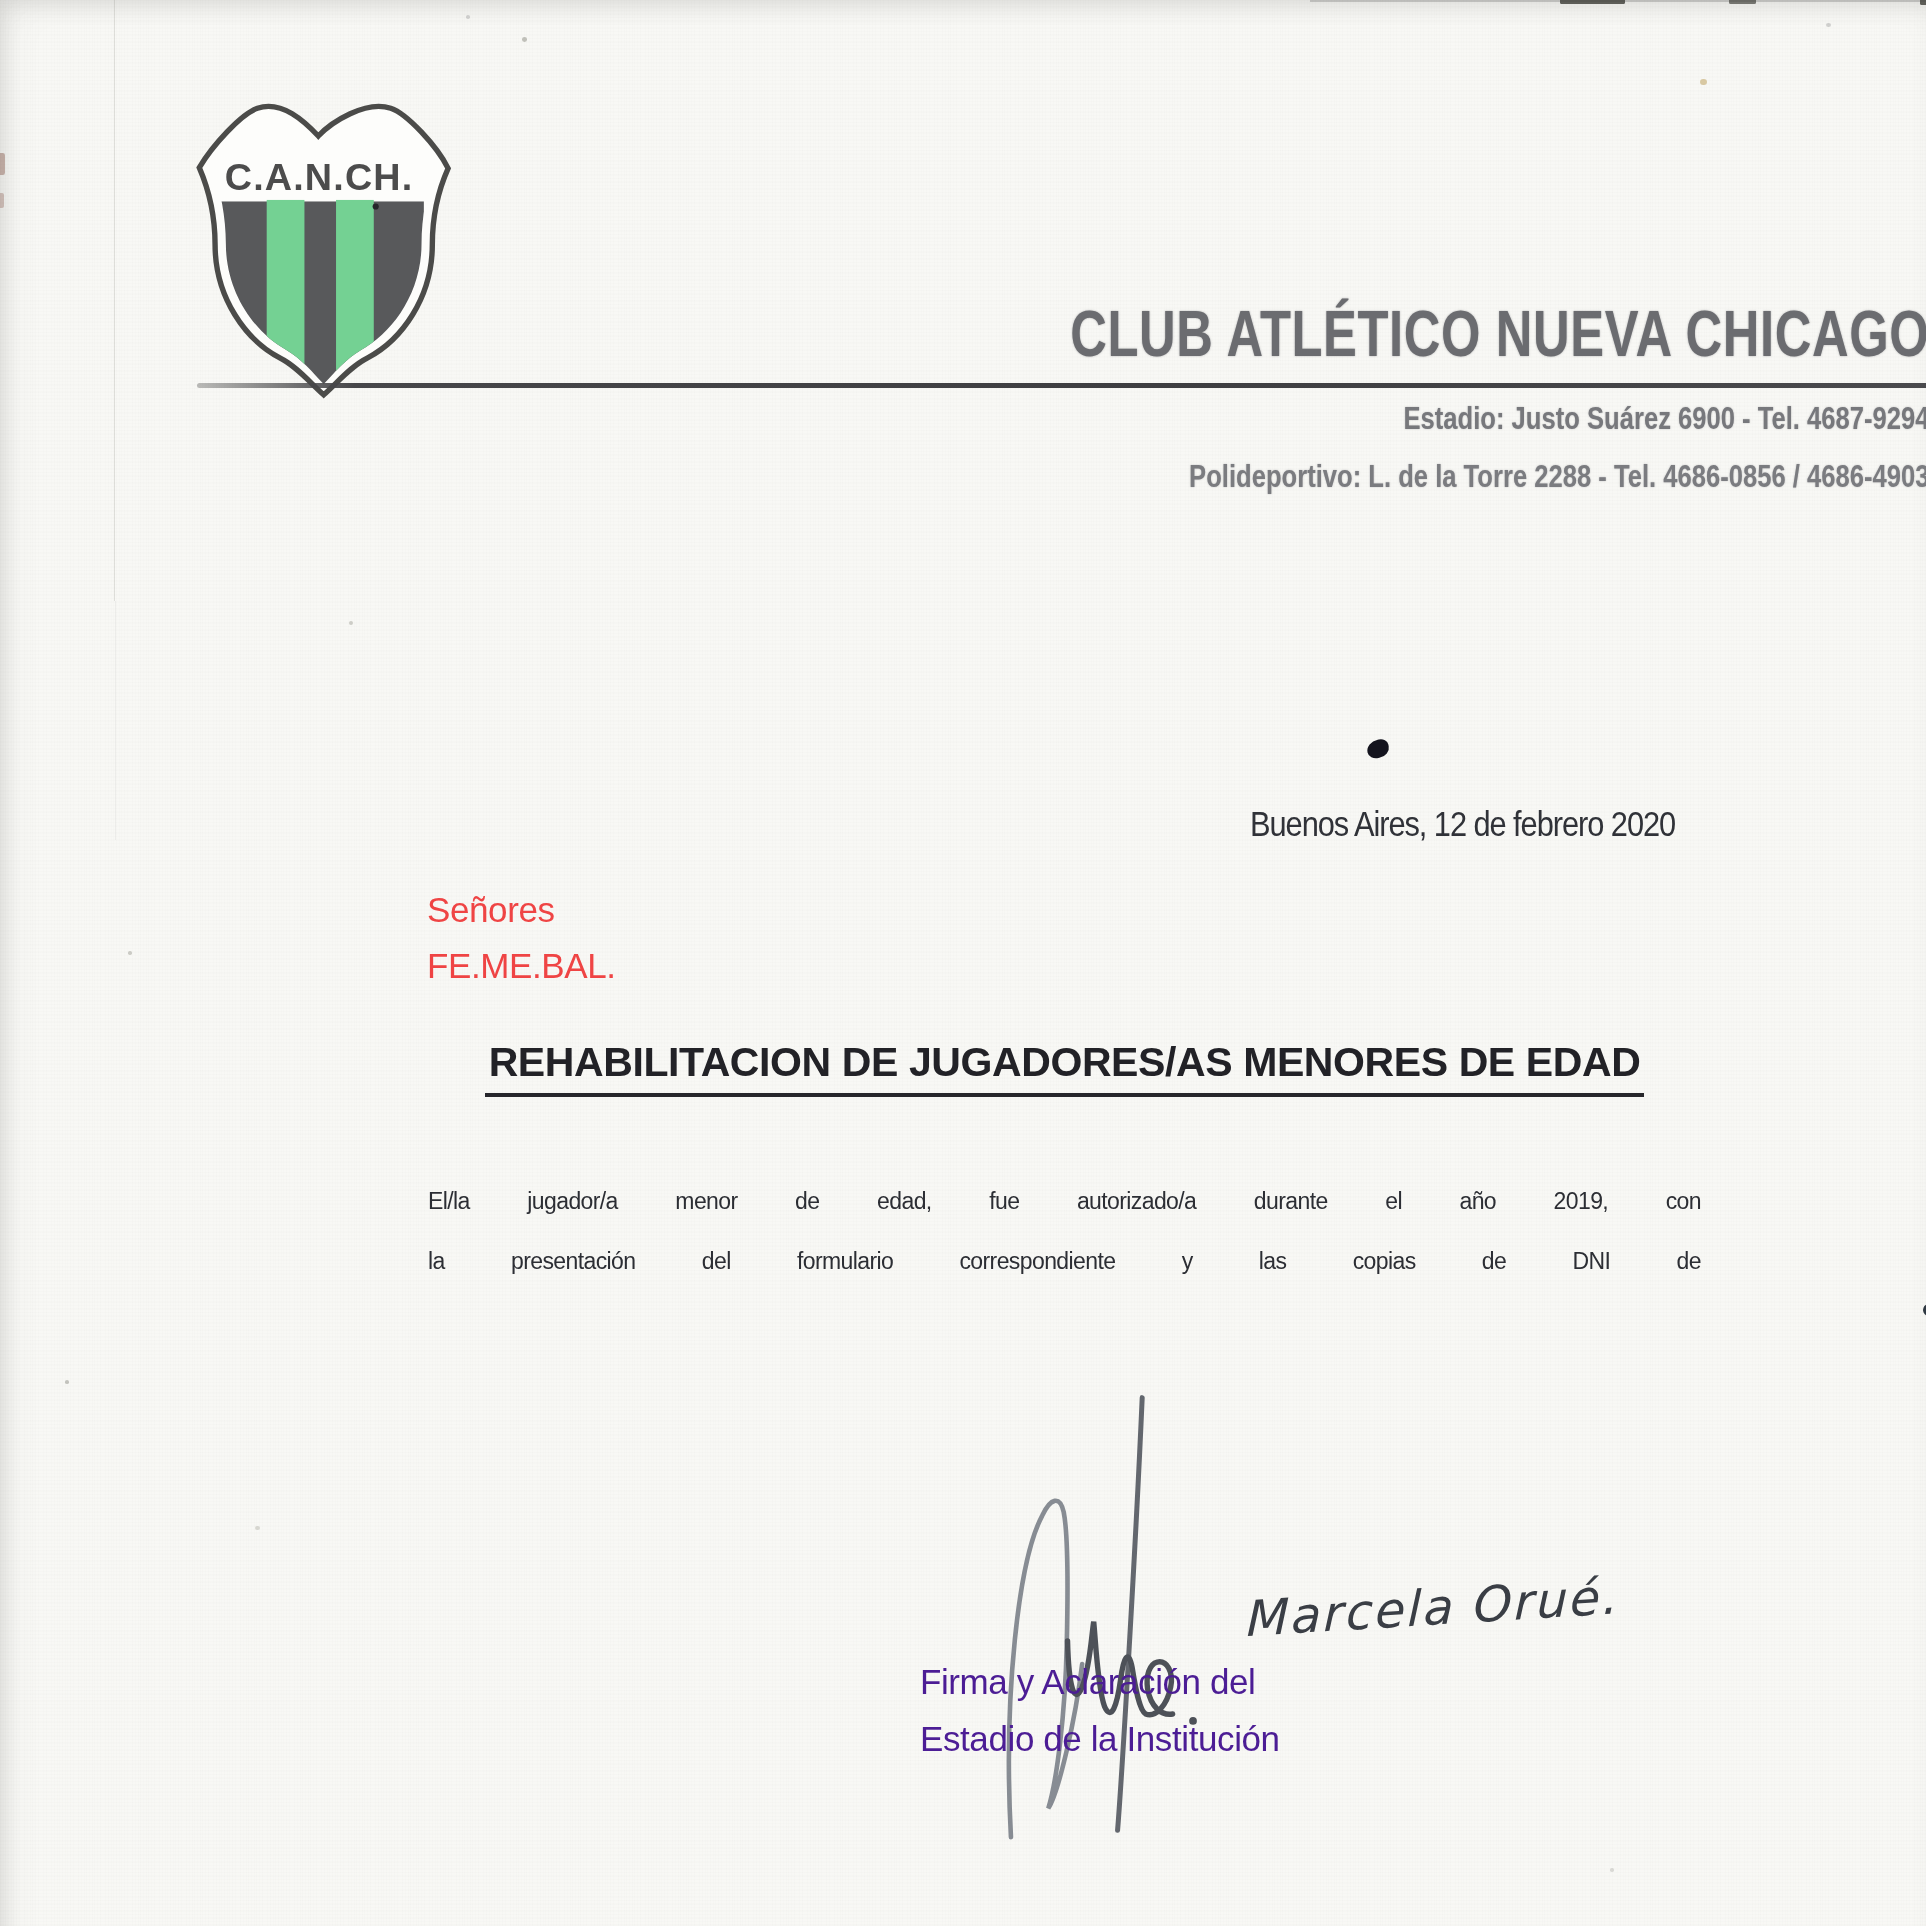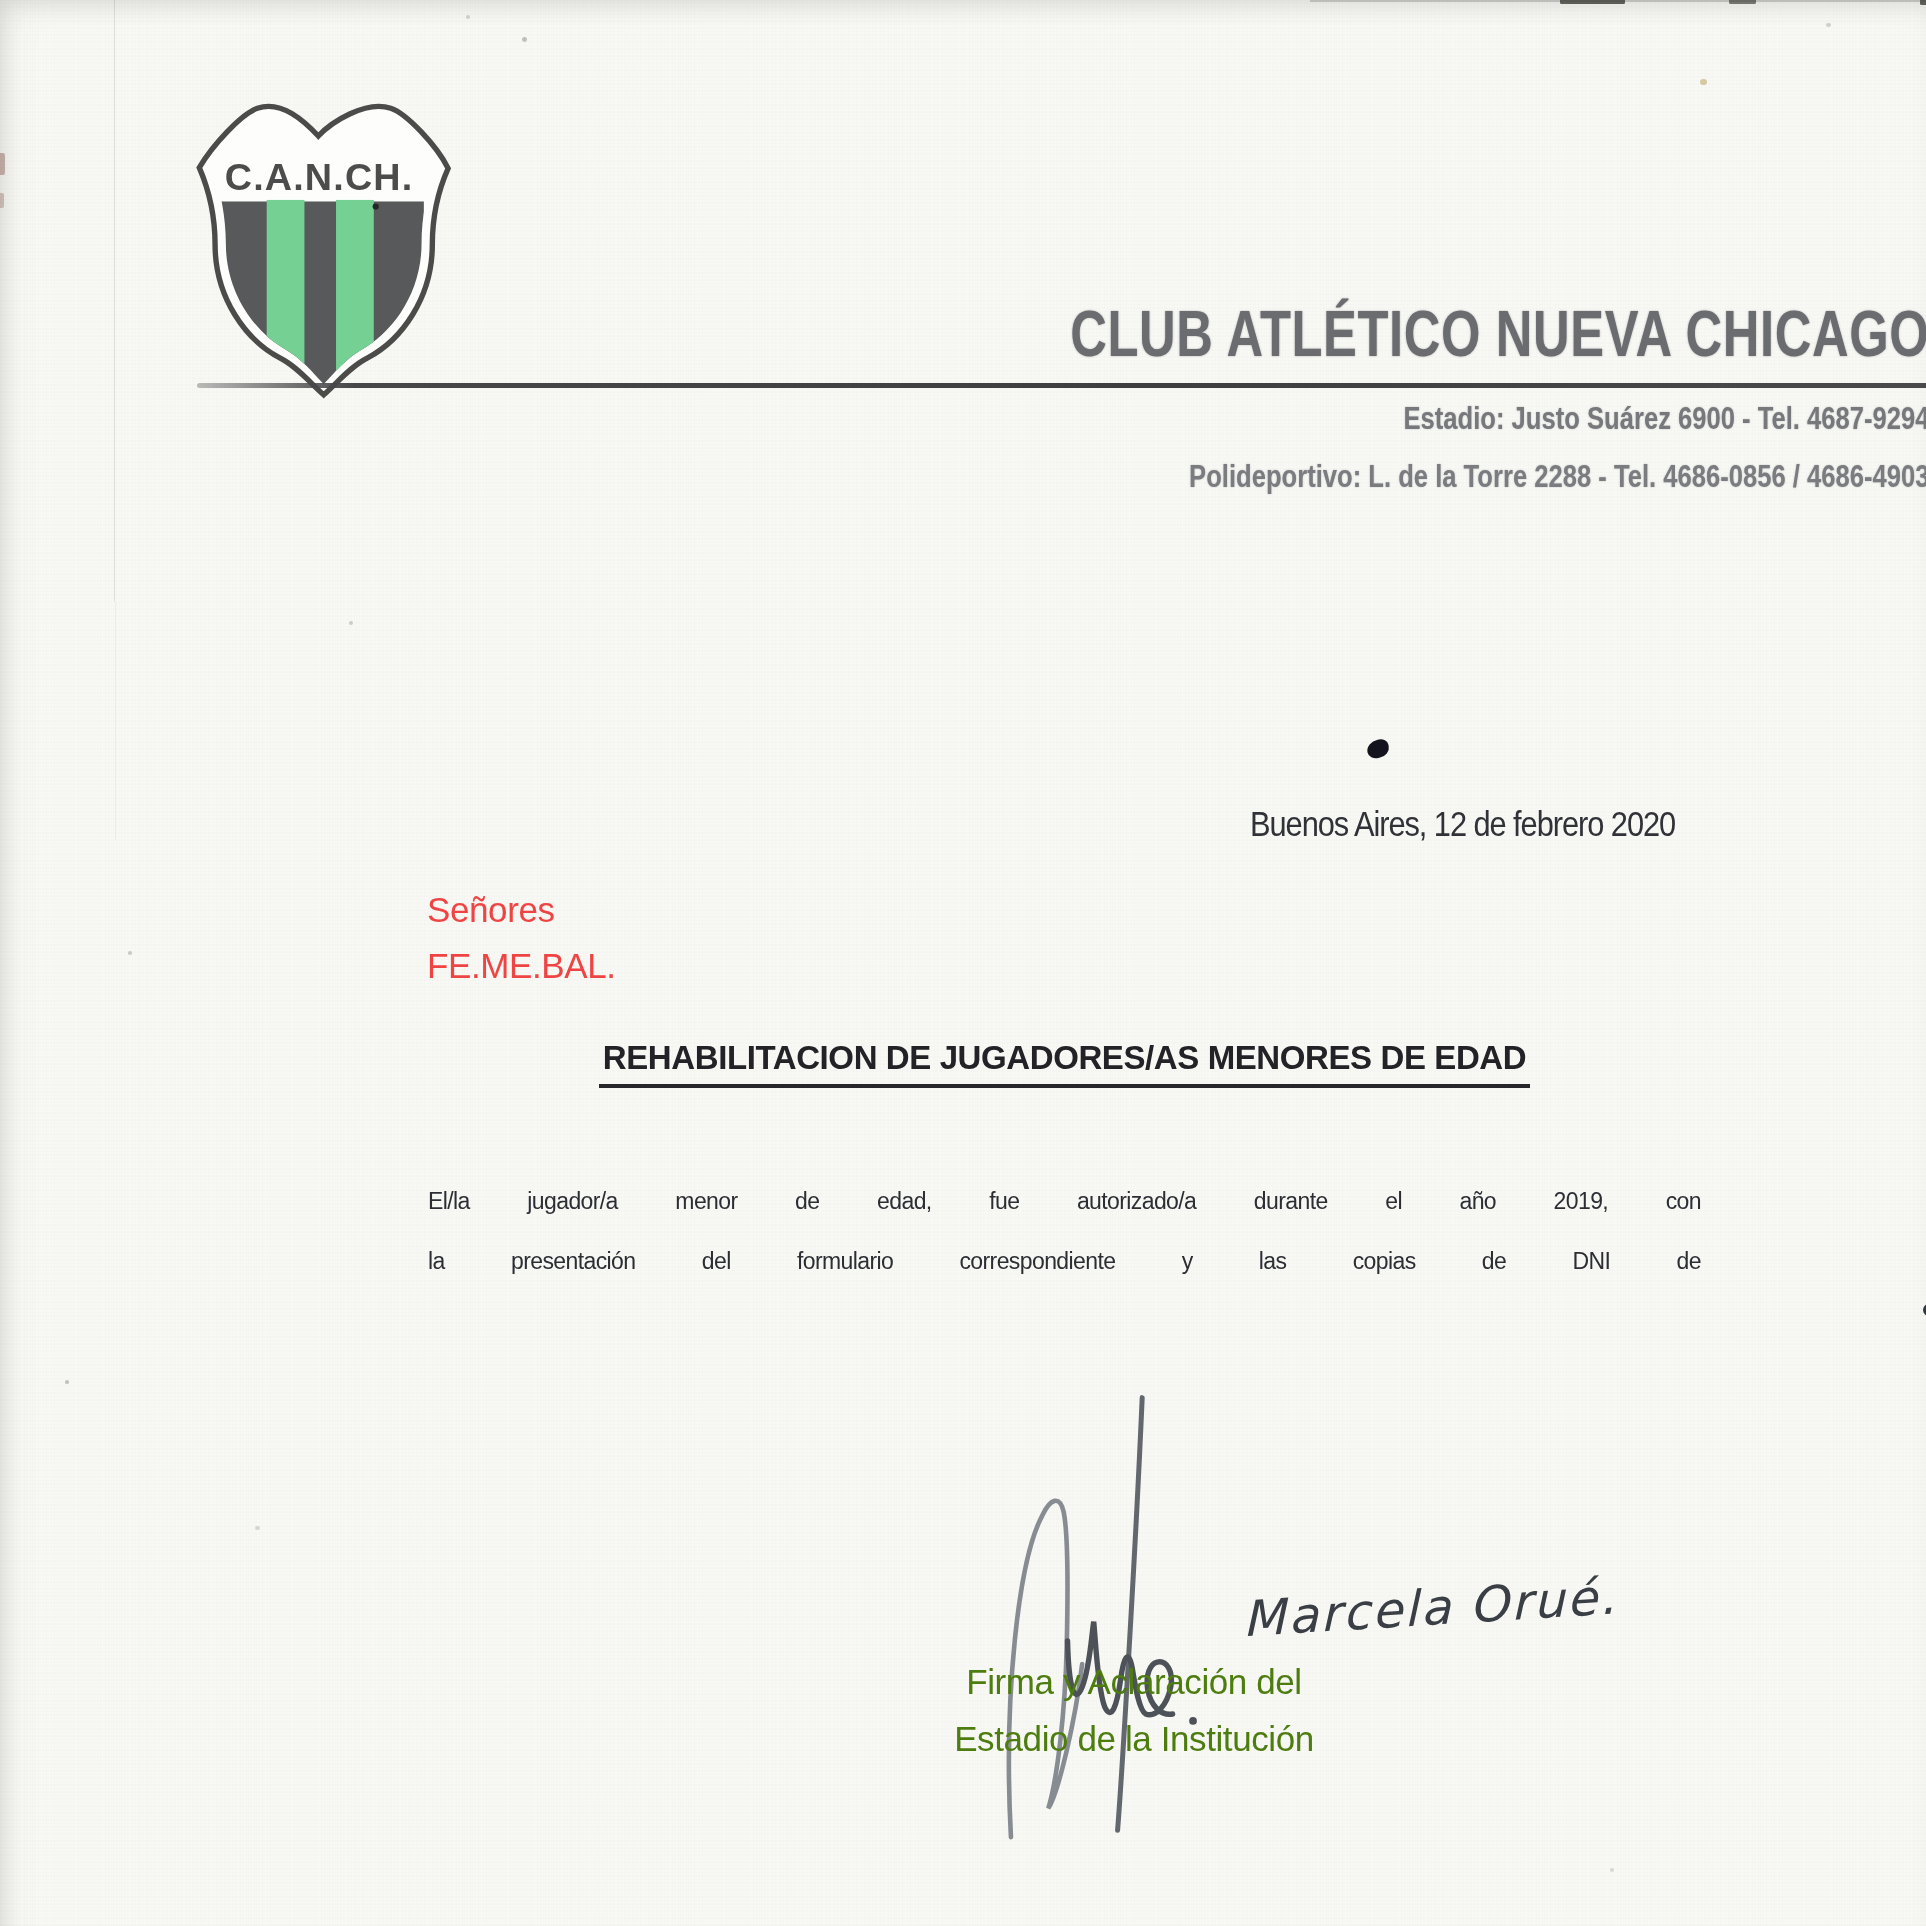--- a/index.html
+++ b/index.html
@@ -39,39 +39,39 @@
   .addr2 { top:458px; font-size:32px; color:#7b7c80; }
 
   
   .date { left:1250px; top:804px; font-size:35px; color:#303238;
           letter-spacing:-1.2px; white-space:nowrap;
           transform:scaleX(.88); transform-origin:0 0; }
   .recipient { left:427px; top:882px; font-size:35px; color:#ef4444;
                letter-spacing:-0.4px; line-height:56px; }
   .subject-wrap { left:428px; top:1039px; width:1273px; text-align:center; }
   .subject {
-    display:inline-block; font-weight:bold; font-size:33px; color:#222227;
+    display:inline-block; font-weight:bold; font-size:41px; color:#222227;
     letter-spacing:-0.4px; white-space:nowrap;
     border-bottom:4.2px solid #26262b; padding:0 3.9px 7px 3.9px;
   }
   .bodytext { left:428px; top:1171px; width:1273px; font-size:23px;
               color:#2c2e34; letter-spacing:-0.6px; word-spacing:2.3px; }
   .bodytext .ln { height:60px; line-height:60px; text-align:justify; text-align-last:justify; white-space:nowrap; }
   .bodytext .ln.last { text-align-last:left; }
 
   
   .sig-svg { left:978px; top:1383px; width:293px; height:485px; }
   .handwritten {
     left:1247px; top:1591px; font-family:"DejaVu Sans", sans-serif;
     font-style:italic; font-size:49px; color:#3a3e45; letter-spacing:2.3px;
     transform:rotate(-3.5deg) skewX(-5deg); transform-origin:0 50%;
     white-space:nowrap;
   }
-  .sig-caption { left:920px; top:1653px; width:428px; text-align:center;
-                 font-size:35px; color:#4d7c0f; letter-spacing:-0.4px; line-height:57px; }
+  .sig-caption { left:920px; top:1653px; width:428px; text-align:left;
+                 font-size:35px; color:#4c1d95; letter-spacing:-0.4px; line-height:57px; }
 
   
   .artifact { position:absolute; pointer-events:none; }
   .fold { left:114px; top:0; width:1.2px; height:601px; background:#787870; opacity:.2; }
   .fold2 { left:115px; top:601px; width:0.8px; height:239px; background:#787870; opacity:.08; }
   .edgeseg { top:0; height:4.2px; background:#45453f; opacity:.85; border-radius:0 0 1.5px 1.5px; }
   .edgehair { left:1310px; top:0; width:636px; height:1.5px; background:#666; opacity:.3; }
   .inkdot { left:1367px; top:740px; width:21.6px; height:17.7px; background:#14141e;
             border-radius:60% 40% 55% 45%; transform:rotate(-12deg); }
   .edgedash { left:1923px; top:1304px; width:21px; height:14px; background:#1e2833;

